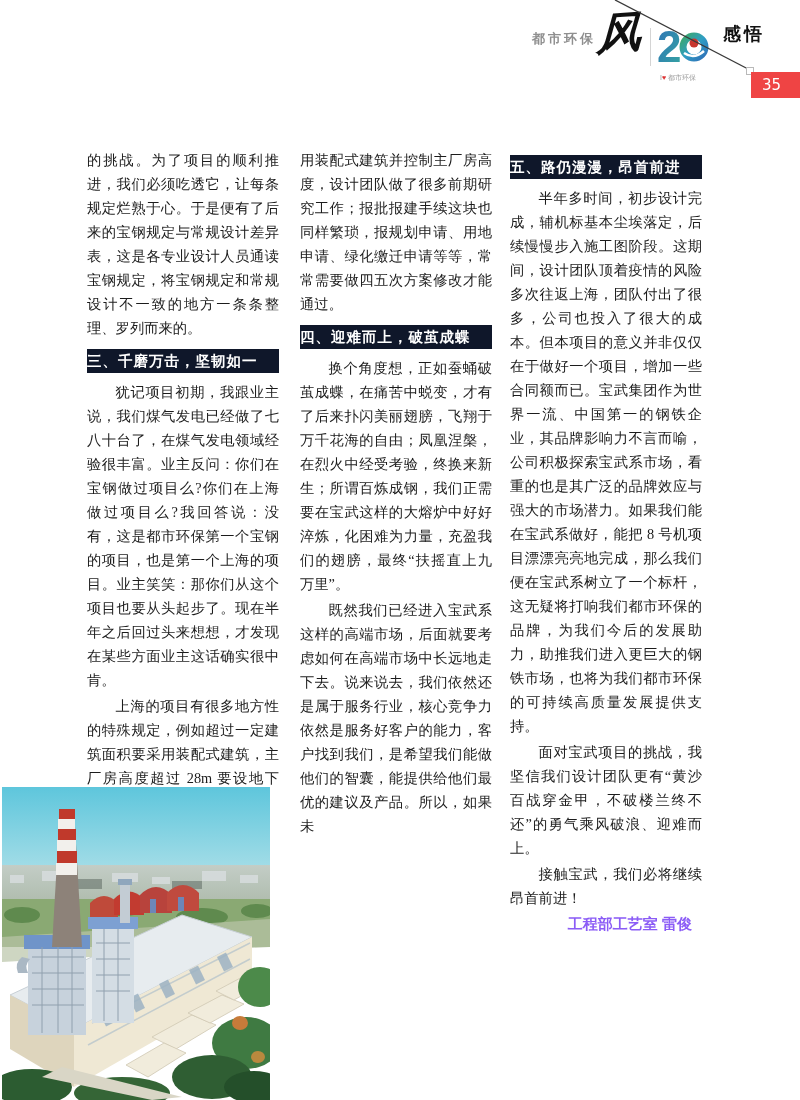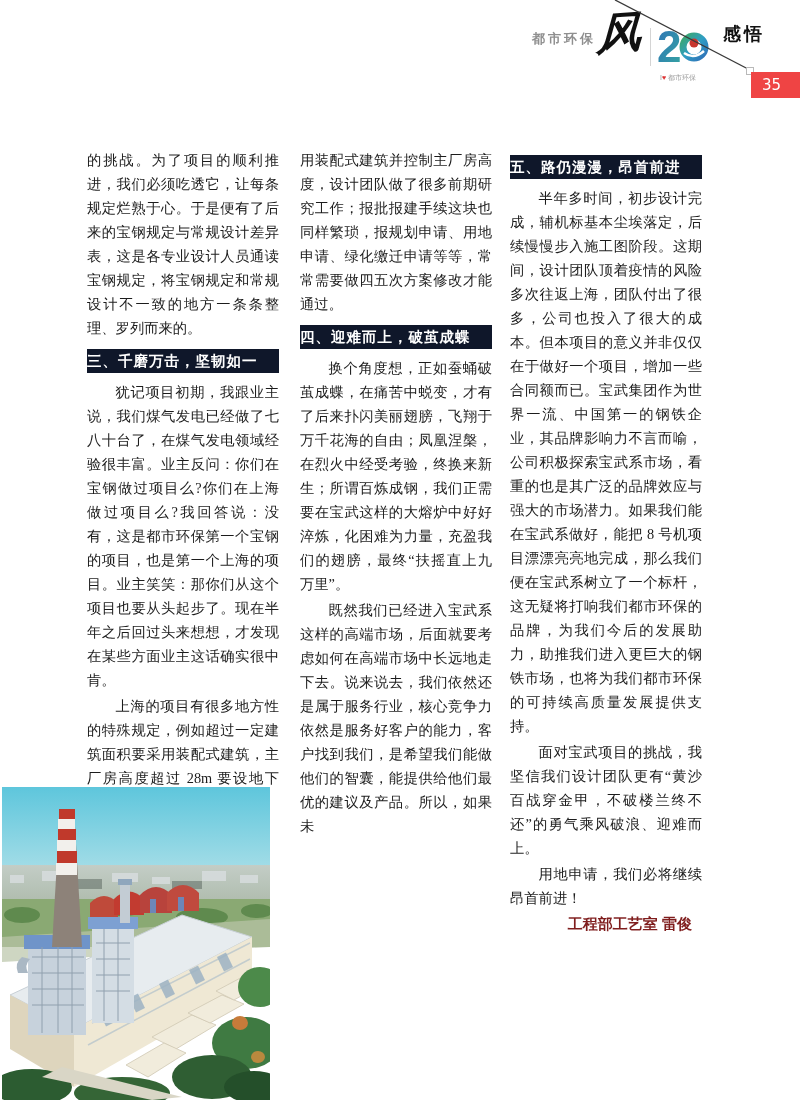--- a/index.html
+++ b/index.html
@@ -30,21 +30,21 @@
     text-align:justify;color:#1c1c1c;}
   .col-1{left:85px;}
   .col-2{left:298px;}
   .col-3{left:508px;}
   .col p{margin:2px;text-indent:2em;}
   .col p.cont{text-indent:0;}
   .sec-heading{background:#0f172a;color:#ffffff;text-align:left;
     font-family:"Liberation Sans",sans-serif;font-weight:bold;font-size:14.5px;
     height:24px;line-height:24px;margin:9px 2px 7px 2px;letter-spacing:1px;}
   .signature{margin-top:7px;padding-right:10px;text-align:right;text-indent:0;
-    font-family:"Liberation Sans",sans-serif;font-weight:bold;font-size:15px;color:#7f1d1d;}
+    font-family:"Liberation Sans",sans-serif;font-weight:bold;font-size:15px;color:#8b5cf6;}
   
   .plant-figure{position:absolute;left:2px;top:787px;width:268px;height:313px;overflow:hidden;}
 </style>
 </head>
 <body>
 
 <div class="brand-text">都市环保</div>
 <div class="brand-glyph">风</div>
 <div class="header-divider"></div>
 
@@ -90,21 +90,21 @@
   <p class="cont">用装配式建筑并控制主厂房高度，设计团队做了很多前期研究工作；报批报建手续这块也同样繁琐，报规划申请、用地申请、绿化缴迁申请等等，常常需要做四五次方案修改才能通过。</p>
   <div class="sec-heading">四、迎难而上，破茧成蝶</div>
   <p>换个角度想，正如蚕蛹破茧成蝶，在痛苦中蜕变，才有了后来扑闪美丽翅膀，飞翔于万千花海的自由；凤凰涅槃，在烈火中经受考验，终换来新生；所谓百炼成钢，我们正需要在宝武这样的大熔炉中好好淬炼，化困难为力量，充盈我们的翅膀，最终“扶摇直上九万里”。</p>
   <p>既然我们已经进入宝武系这样的高端市场，后面就要考虑如何在高端市场中长远地走下去。说来说去，我们依然还是属于服务行业，核心竞争力依然是服务好客户的能力，客户找到我们，是希望我们能做他们的智囊，能提供给他们最优的建议及产品。所以，如果未</p>
 </div>
 
 <div class="col col-3">
   <div class="sec-heading">五、路仍漫漫，昂首前进</div>
   <p>半年多时间，初步设计完成，辅机标基本尘埃落定，后续慢慢步入施工图阶段。这期间，设计团队顶着疫情的风险多次往返上海，团队付出了很多，公司也投入了很大的成本。但本项目的意义并非仅仅在于做好一个项目，增加一些合同额而已。宝武集团作为世界一流、中国第一的钢铁企业，其品牌影响力不言而喻，公司积极探索宝武系市场，看重的也是其广泛的品牌效应与强大的市场潜力。如果我们能在宝武系做好，能把 8 号机项目漂漂亮亮地完成，那么我们便在宝武系树立了一个标杆，这无疑将打响我们都市环保的品牌，为我们今后的发展助力，助推我们进入更巨大的钢铁市场，也将为我们都市环保的可持续高质量发展提供支持。</p>
   <p>面对宝武项目的挑战，我坚信我们设计团队更有“黄沙百战穿金甲，不破楼兰终不还”的勇气乘风破浪、迎难而上。</p>
-  <p>用地申请，我们必将继续昂首前进！</p>
+  <p>接触宝武，我们必将继续昂首前进！</p>
   <p class="signature">工程部工艺室 雷俊</p>
 </div>
 
 <div class="plant-figure">
   <svg width="268" height="313" viewBox="0 0 268 313">
     <defs>
       <linearGradient id="sky" x1="0" y1="0" x2="0" y2="1">
         <stop offset="0" stop-color="#5ec6dc"></stop>
           <stop offset="0.75" stop-color="#aadfe8"></stop>
           <stop offset="1" stop-color="#dceff0"></stop>

